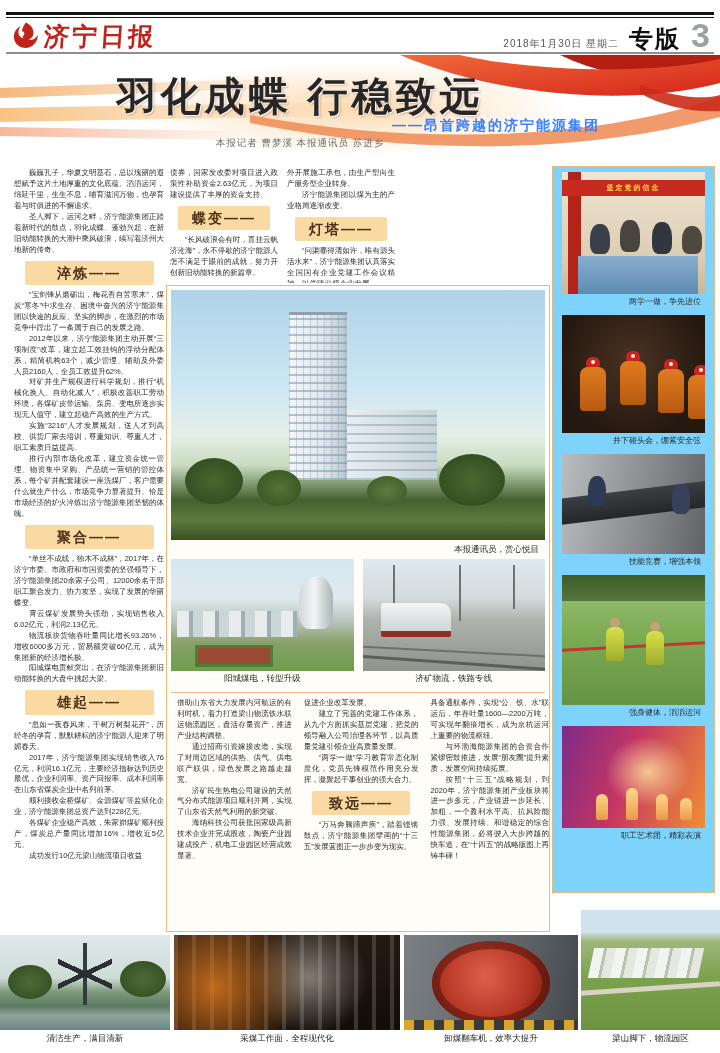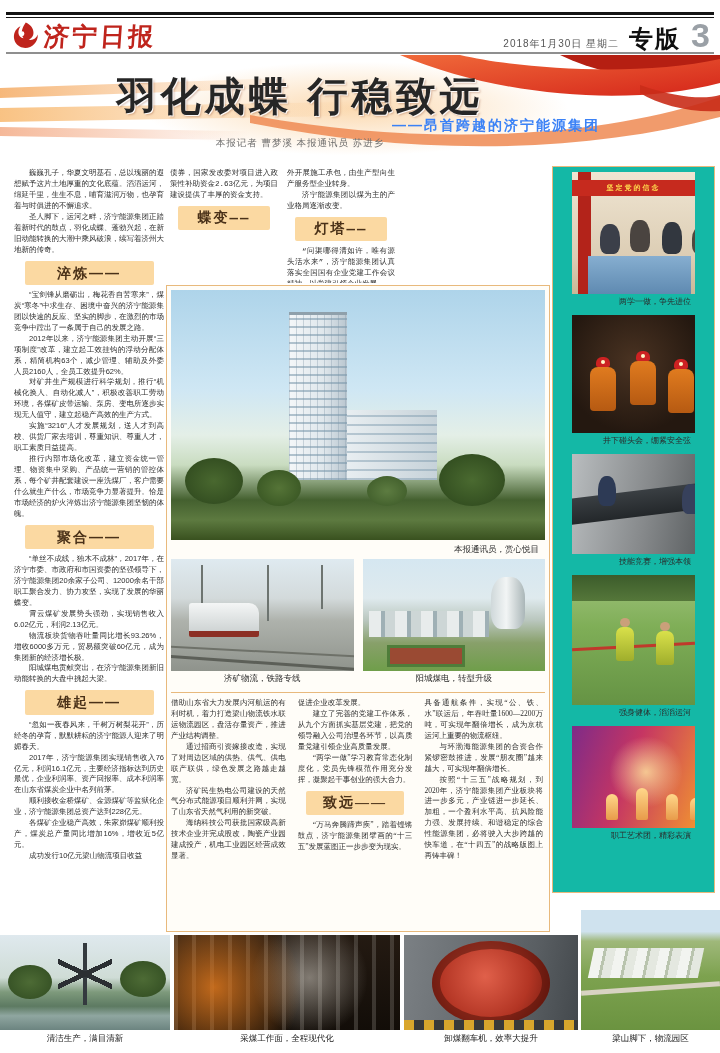--- a/index.html
+++ b/index.html
@@ -36,21 +36,21 @@
   .byline { position:absolute; left:0; width:600px; top:82px; text-align:center; font-size:9.5px; color:#6b6b6b; letter-spacing:1px; }
 
   
   .tcol { position:absolute; overflow:hidden; font-size:7.5px; line-height:1.46; color:#2e2e2e; text-align:justify; }
   .tcol p { text-indent:2em; margin:0; }
   .tcol p.cont { text-indent:0; }
   .sec-head { display:block; width:86%; margin:5px auto 5px auto; padding:2px 0; text-align:center;
     background:#fbd9a2; color:#4a3118; font-size:14px; font-weight:900; letter-spacing:2px; border-radius:2px; }
   .col-left   { left:14px;  top:168px; width:150px; height:762px; }
   .midtop { position:absolute; left:170px; top:168px; width:376px; height:115px; display:flex; gap:9px; }
-  .midtop .tcol { position:relative; height:115px;font-family:Liberation Mono, monospace; }
+  .midtop .tcol { position:relative; height:115px; }
   .mc2 { width:108px; } .mc3 { width:108px; } .mc4 { width:142px; }
 
   
   .mid-frame { position:absolute; left:166px; top:285px; width:384px; height:647px; border:1px solid #e8b97c; background:#fffdf8; }
   .photo { position:relative; overflow:hidden; }
   .caption { font-family:"Liberation Serif", serif; color:#2b2b2b; }
   .cap-right { text-align:right; font-size:8.5px; padding:2px 6px 0 0; }
   .cap-center { text-align:center; font-size:8.5px; padding:2px 0 0 0; }
   .photo-building { position:absolute; left:4px; top:4px; width:374px; height:250px;
     background:linear-gradient(#aed4ea 0%, #cfe7f4 40%, #e4efe7 58%, #c9dcc0 70%, #44602f 84%, #5d7a40 92%, #39511f 100%); }
@@ -68,26 +68,26 @@
   .yc-tower { position:absolute; left:128px; top:18px; width:34px; height:52px; border-radius:40% 40% 30% 30%; background:linear-gradient(90deg,#cfd8da,#f2f5f5 45%,#aab6b8); }
   .yc-blocks { position:absolute; left:6px; top:52px; width:120px; height:26px; background:
     repeating-linear-gradient(90deg,#e8ecec 0 12px,#9fb0b5 12px 16px,#cdd6d6 16px 26px); }
   .yc-court { position:absolute; left:24px; top:86px; width:78px; height:22px; background:#9a4a33; border:3px solid #4f7d3a; }
   .photo-rail { height:112px; background:linear-gradient(#dfeaf0 0%, #d3dadb 35%, #aeb2ac 55%, #8f938c 100%); }
   .rail-pole { position:absolute; top:6px; width:2px; height:70px; background:#6d7470; }
   .rail-track { position:absolute; left:-10px; bottom:6px; width:220px; height:3px; background:#5c5f58; transform:rotate(4deg); }
   .rail-track2 { position:absolute; left:-10px; bottom:18px; width:220px; height:2px; background:#6e7169; transform:rotate(3deg); }
   .rail-train { position:absolute; left:18px; top:44px; width:70px; height:34px; background:linear-gradient(#f4f6f6,#cfd4d4); border-bottom:6px solid #8c2f24; border-radius:3px 10px 2px 2px; }
   .mid-rule { position:absolute; left:4px; top:406px; width:374px; height:1px; background:#e8b97c; }
-  .midbottom { position:absolute; left:4px; top:412px; width:372px; height:228px; display:flex; gap:12px;font-family:Liberation Serif, serif; }
+  .midbottom { position:absolute; left:10px; top:412px; width:372px; height:228px; display:flex; gap:12px; }
   .midbottom .tcol { position:relative; height:228px; }
   .mba { width:116px; } .mbb { width:116px; } .mbc { width:120px; }
 
   
-  .sidebar { position:absolute; left:552px; top:166px; width:163px; height:727px; border:1px solid #e8b97c; background:#14b8a6; padding:5px 19px; }
+  .sidebar { position:absolute; left:552px; top:166px; width:163px; height:727px; border:1px solid #e8b97c; background:#7dd3fc; padding:5px 9px; }
   .sidebar .photo { width:100%; }
   .sp1 { height:122px; background:linear-gradient(#efe5d2,#dccdb4 70%,#c9b897); }
   .sp1-banner { position:absolute; left:0; top:8px; width:100%; height:16px; background:#c62a1e; display:flex; align-items:center; justify-content:center; }
   .sp1-banner span { font-size:7px; color:#ffd84d; letter-spacing:2px; font-weight:700; }
   .sp1-vert { position:absolute; left:6px; top:0; width:13px; height:100%; background:#b3231a; }
   .sp1-table { position:absolute; left:16px; bottom:0; width:84%; height:38px; background:linear-gradient(#86aed0,#5f8ab1); }
   .figure { position:absolute; border-radius:45% 45% 30% 30%; }
   .sp2 { height:118px; background:radial-gradient(circle at 50% 40%, #4a3322, #241810 75%); margin-top:8px; }
   .miner { position:absolute; width:26px; height:44px; border-radius:8px 8px 4px 4px; background:linear-gradient(#e07b1f,#b65a12); }
   .miner::before { content:""; position:absolute; left:6px; top:-10px; width:14px; height:10px; border-radius:6px 6px 2px 2px; background:#c22; }
@@ -195,78 +195,79 @@
     <p>2017年，济宁能源集团实现销售收入76亿元，利润16.1亿元，主要经济指标达到历史最优，企业利润率、资产回报率、成本利润率在山东省煤炭企业中名列前茅。</p>
     <p>顺利接收金桥煤矿、金源煤矿等监狱化企业，济宁能源集团总资产达到228亿元。</p>
     <p>各煤矿企业稳产高效，朱家峁煤矿顺利投产，煤炭总产量同比增加16%，增收近5亿元。</p>
     <p>成功发行10亿元梁山物流项目收益</p>
   </div>
 
   <div class="midtop">
     <div class="tcol mc2">
       <p class="cont">债券，国家发改委对项目进入政策性补助资金2.63亿元，为项目建设提供了丰厚的资金支持。</p>
       <span class="sec-head">蝶变——</span>
+      <p>“长风破浪会有时，直挂云帆济沧海”，永不停歇的济宁能源人怎不满足于眼前的成就，努力开创新旧动能转换的新篇章。</p>
     </div>
     <div class="tcol mc3">
       <p class="cont">外开展施工承包，由生产型向生产服务型企业转身。</p>
       <p>济宁能源集团以煤为主的产业格局逐渐改变。</p>
       <span class="sec-head">灯塔——</span>
       <p>“问渠哪得清如许，唯有源头活水来”，济宁能源集团认真落实全国国有企业党建工作会议精神，以党建引领企业发展。</p>
     </div>
   </div>
 
   <div class="mid-frame">
     <div class="photo photo-building">
       <div class="bld-tower"></div>
       <div class="bld-wing"></div>
       <div class="tree" style="left:14px; top:168px; width:58px; height:46px; background:radial-gradient(#49682f,#2c451c);"></div>
       <div class="tree" style="left:86px; top:180px; width:44px; height:36px; background:radial-gradient(#557437,#33501f);"></div>
       <div class="tree" style="left:268px; top:164px; width:66px; height:52px; background:radial-gradient(#4a6a30,#2b451b);"></div>
       <div class="tree" style="left:196px; top:186px; width:40px; height:30px; background:radial-gradient(#5d7c41,#3a5726);"></div>
     </div>
     <div class="caption cap-right" style="position:absolute; left:4px; top:256px; width:374px;">本报通讯员，赏心悦目</div>
     <div class="photo-row">
+      <div class="cell">
+        <div class="photo photo-yc">
+          <div class="yc-tower"></div>
+          <div class="yc-blocks"></div>
+          <div class="yc-court"></div>
+        </div>
+        <div class="caption cap-center">阳城煤电，转型升级</div>
+      </div>
       <div class="cell">
         <div class="photo photo-rail">
           <div class="rail-pole" style="left:30px;"></div>
           <div class="rail-pole" style="left:96px; height:56px;"></div>
           <div class="rail-pole" style="left:150px; height:44px;"></div>
           <div class="rail-train"></div>
           <div class="rail-track2"></div>
           <div class="rail-track"></div>
         </div>
         <div class="caption cap-center">济矿物流，铁路专线</div>
       </div>
-      <div class="cell">
-        <div class="photo photo-yc">
-          <div class="yc-tower"></div>
-          <div class="yc-blocks"></div>
-          <div class="yc-court"></div>
-        </div>
-        <div class="caption cap-center">阳城煤电，转型升级</div>
-      </div>
     </div>
     <div class="mid-rule"></div>
     <div class="midbottom">
       <div class="tcol mba">
         <p class="cont">借助山东省大力发展内河航运的有利时机，着力打造梁山物流铁水联运物流园区，盘活存量资产，推进产业结构调整。</p>
         <p>通过招商引资嫁接改造，实现了对周边区域的供热、供气、供电联产联供，绿色发展之路越走越宽。</p>
         <p>济矿民生热电公司建设的天然气分布式能源项目顺利并网，实现了山东省天然气利用的新突破。</p>
         <p>海纳科技公司获批国家级高新技术企业并完成股改，陶瓷产业园建成投产，机电工业园区经营成效显著。</p>
       </div>
       <div class="tcol mbb">
         <p class="cont">促进企业改革发展。</p>
         <p>建立了完善的党建工作体系，从九个方面抓实基层党建，把党的领导融入公司治理各环节，以高质量党建引领企业高质量发展。</p>
         <p>“两学一做”学习教育常态化制度化，党员先锋模范作用充分发挥，凝聚起干事创业的强大合力。</p>
         <span class="sec-head">致远——</span>
         <p>“万马奔腾蹄声疾”，踏着铿锵鼓点，济宁能源集团擘画的“十三五”发展蓝图正一步步变为现实。</p>
       </div>
       <div class="tcol mbc">
         <p class="cont">具备通航条件，实现“公、铁、水”联运后，年吞吐量1600—2200万吨，可实现年翻倍增长，成为京杭运河上重要的物流枢纽。</p>
-        <p>与环渤海能源集团的合资合作紧锣密鼓推进，发展“朋友圈”越来越大，可实现年翻倍增长。</p>
+        <p>与环渤海能源集团的合资合作紧锣密鼓推进，发展“朋友圈”提升素质，发展空间持续拓展。</p>
         <p>按照“十三五”战略规划，到2020年，济宁能源集团产业板块将进一步多元，产业链进一步延长、加粗，一个盈利水平高、抗风险能力强、发展持续、和谐稳定的综合性能源集团，必将驶入大步跨越的快车道，在“十四五”的战略版图上再铸丰碑！</p>
       </div>
     </div>
   </div>
 
   <div class="sidebar">
     <div class="photo sp1">
       <div class="sp1-vert"></div>
       <div class="sp1-banner">
         <span>坚定党的信念</span>

